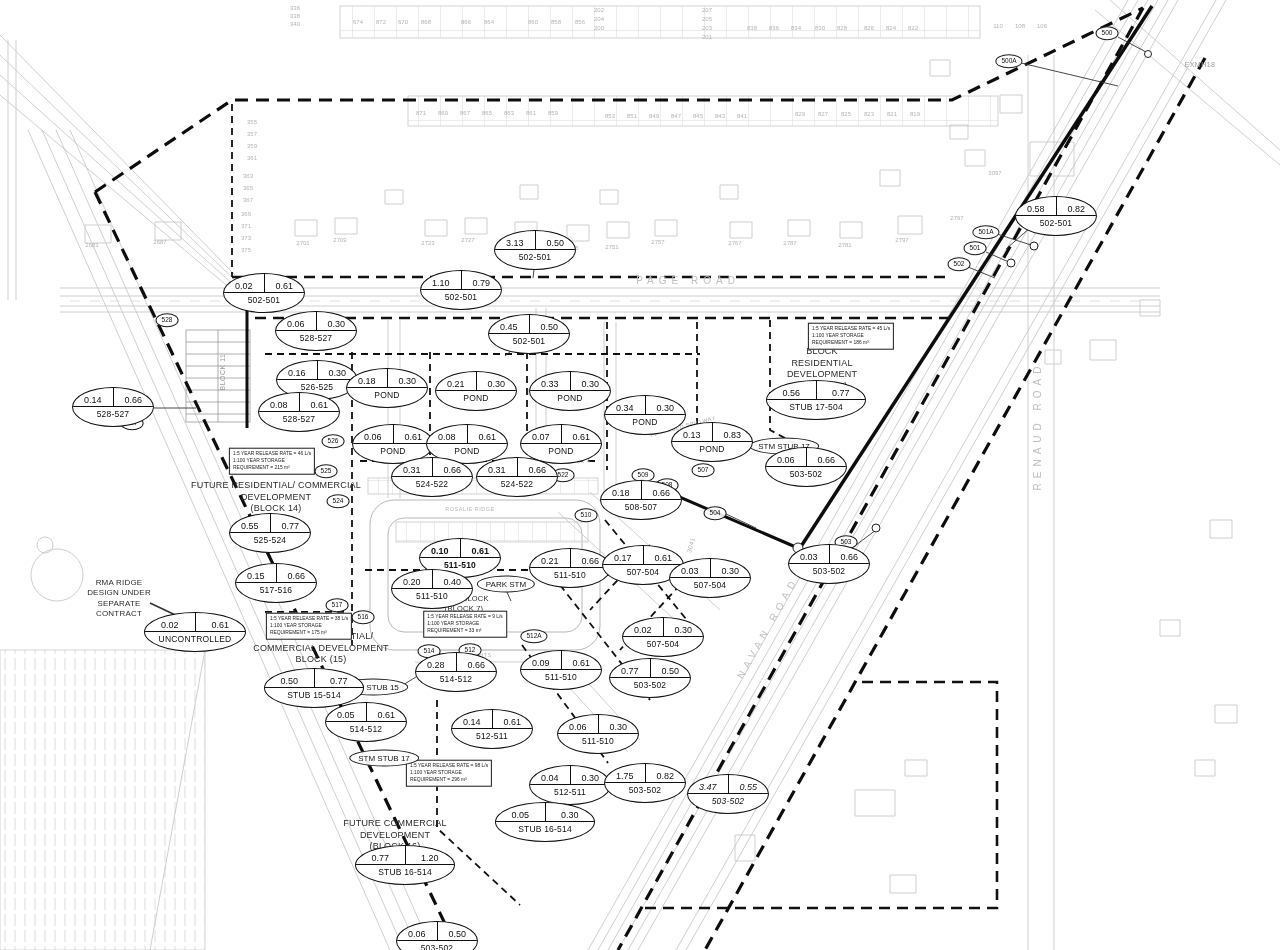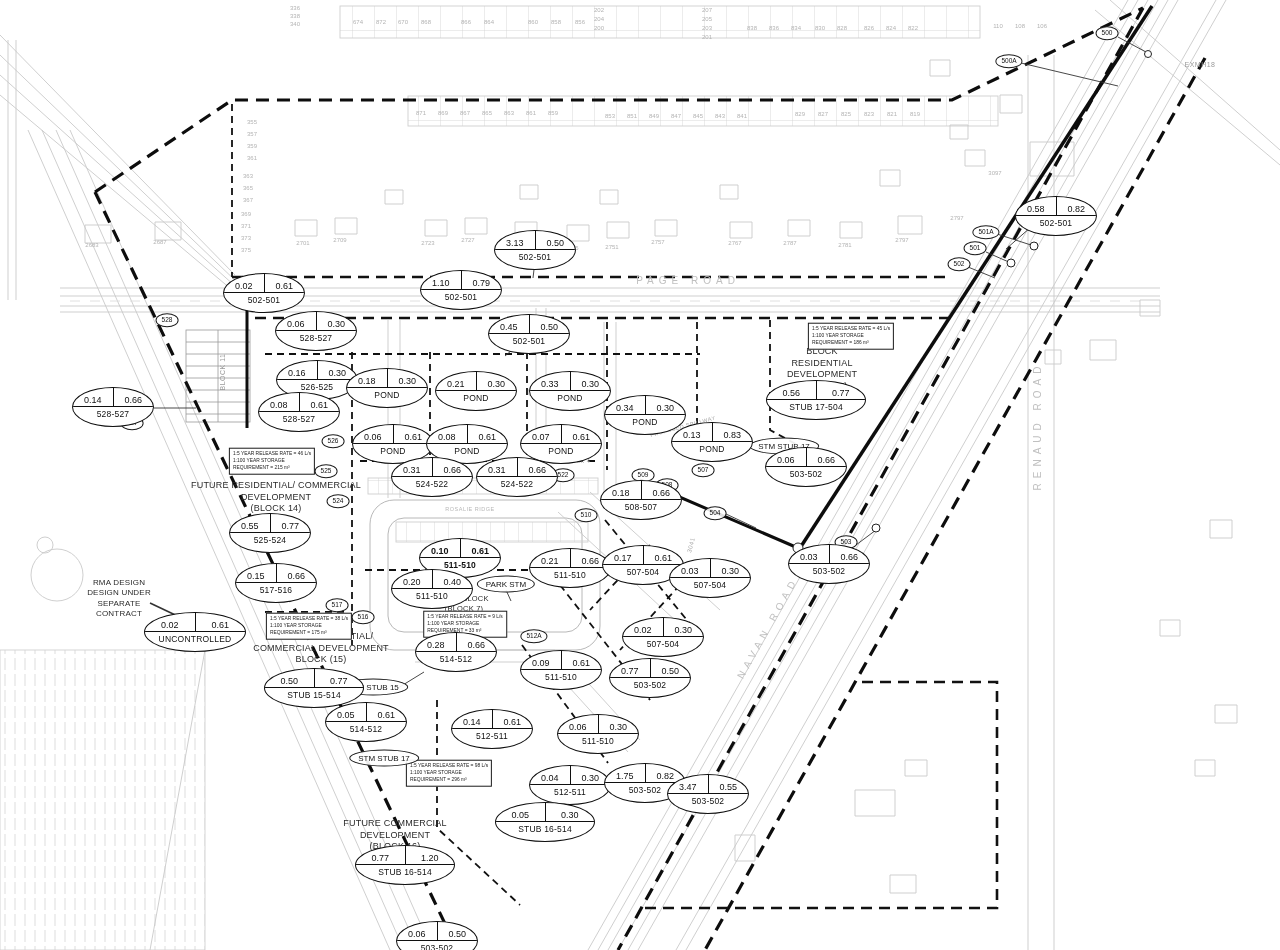--- a/index.html
+++ b/index.html
@@ -281,21 +281,21 @@
       <div class="area-label" style="left: 395px; top: 836px; transform: translate(-50%, -50%);">
         <div>FUTURE COMMERCIAL</div>
         <div>DEVELOPMENT</div>
         <div>(BLOCK 16)</div>
       </div>
       <div class="area-label" style="left: 464px; top: 604px; transform: translate(-50%, -50%); font-size: 7.5px;">
         <div>PARK BLOCK</div>
         <div>(BLOCK 7)</div>
       </div>
       <div class="area-label" style="left: 119px; top: 599px; transform: translate(-50%, -50%); font-size: 8px;">
-        <div>RMA DESIGN</div>
+        <div>RMA RIDGE</div>
         <div>DESIGN UNDER</div>
         <div>SEPARATE</div>
         <div>CONTRACT</div>
       </div>
     </div>
   <div id="note-layer">
       <div class="note" style="left: 851px; top: 336px; transform: translate(-50%, -50%);">
         <div>1:5 YEAR RELEASE RATE = 45 L/s</div>
         <div>1:100 YEAR STORAGE</div>
         <div>REQUIREMENT = 186 m³</div>
@@ -576,21 +576,21 @@
       </div>
       <div class="c-dest">STUB 15-514</div>
     </div>
       <div class="callout" style="left: 366px; top: 722px; transform: translate(-50%, -50%);">
       <div class="c-top">
         <span>0.05</span>
         <span>0.61</span>
       </div>
       <div class="c-dest">514-512</div>
     </div>
-      <div class="callout" style="left: 456px; top: 652px; transform: translate(-50%, -50%);">
+      <div class="callout" style="left: 456px; top: 672px; transform: translate(-50%, -50%);">
       <div class="c-top">
         <span>0.28</span>
         <span>0.66</span>
       </div>
       <div class="c-dest">514-512</div>
     </div>
       <div class="callout" style="left: 561px; top: 670px; transform: translate(-50%, -50%);">
       <div class="c-top">
         <span>0.09</span>
         <span>0.61</span>
@@ -632,21 +632,21 @@
       </div>
       <div class="c-dest">512-511</div>
     </div>
       <div class="callout" style="left: 645px; top: 783px; transform: translate(-50%, -50%);">
       <div class="c-top">
         <span>1.75</span>
         <span>0.82</span>
       </div>
       <div class="c-dest">503-502</div>
     </div>
-      <div class="callout" style="left: 708px; top: 794px; transform: translate(-50%, -50%);">
+      <div class="callout" style="left: 728px; top: 794px; transform: translate(-50%, -50%); font-style: italic;">
       <div class="c-top">
         <span>3.47</span>
         <span>0.55</span>
       </div>
       <div class="c-dest">503-502</div>
     </div>
       <div class="callout" style="left: 545px; top: 822px; transform: translate(-50%, -50%); width: 100px;">
       <div class="c-top">
         <span>0.05</span>
         <span>0.30</span>

